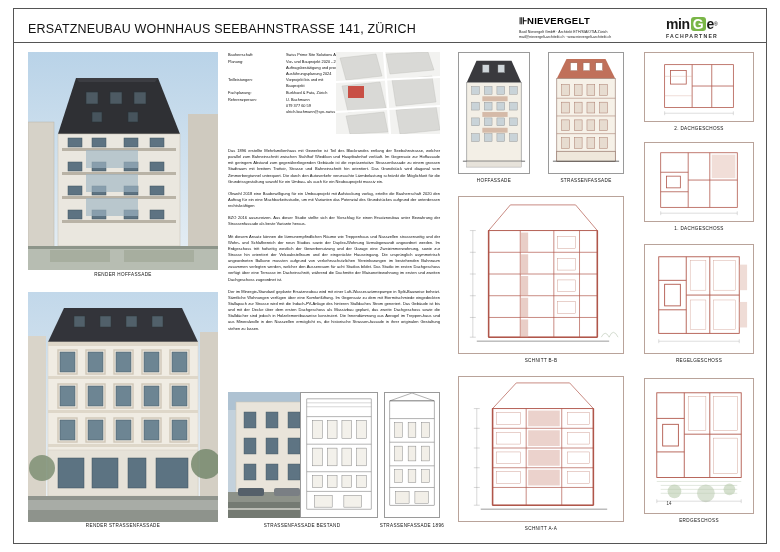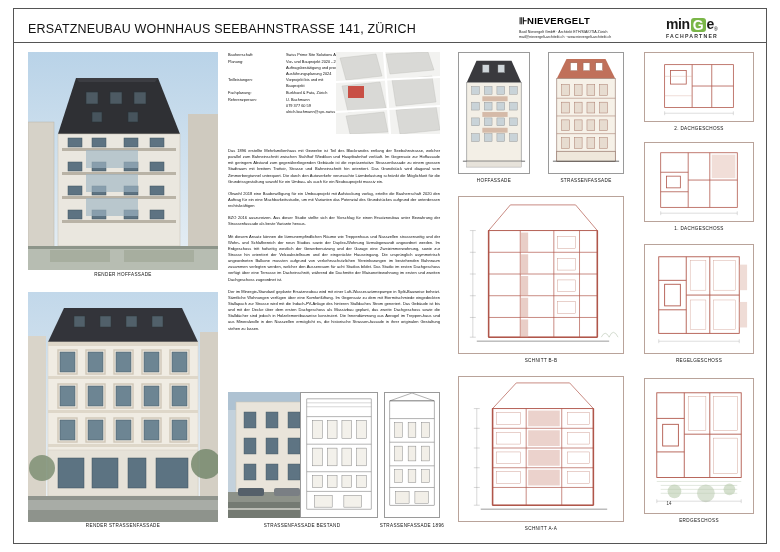--- a/index.html
+++ b/index.html
@@ -10,21 +10,21 @@
   
   .hdr-title{position:absolute;left:28px;top:22px;font-size:12.5px;letter-spacing:.2px;font-weight:400;color:#111;white-space:nowrap;}
   .hdr-rule{position:absolute;left:14px;top:42px;width:752px;height:1px;background:#555;}
 
   .logo-niev{position:absolute;left:508px;top:10px;width:120px;margin-left:11px;}
   .logo-niev .lbl{font-size:9.5px;font-weight:700;letter-spacing:.3px;}
   .logo-niev .mark{display:inline-block;width:8px;text-align:center;font-size:9.5px;font-weight:700;}
   .logo-niev .sub{margin-top:2px;font-size:3.6px;line-height:1.45;color:#222;}
 
   .logo-min{position:absolute;left:666px;top:16px;width:94px;text-align:left;}
-  .mini-row{display:flex;align-items:flex-end;}
+  .mini-row{display:flex;align-items:center;}
   .mini-word{font-size:14px;font-weight:700;letter-spacing:-.4px;color:#1a1a1a;}
   .mini-g{display:inline-block;background:#7ab648;color:#fff;font-size:14px;font-weight:700;border-radius:3px;padding:0 2px;margin:0 1px;line-height:14px;}
   .mini-reg{font-size:5px;vertical-align:super;}
   .mini-sub{margin-top:1px;font-size:5.2px;letter-spacing:1.2px;color:#333;font-weight:700;}
 
   
   .cap{position:absolute;font-size:4.6px;letter-spacing:.35px;color:#111;text-align:center;}
   .imgbox{position:absolute;box-sizing:border-box;overflow:hidden;}
 
   

